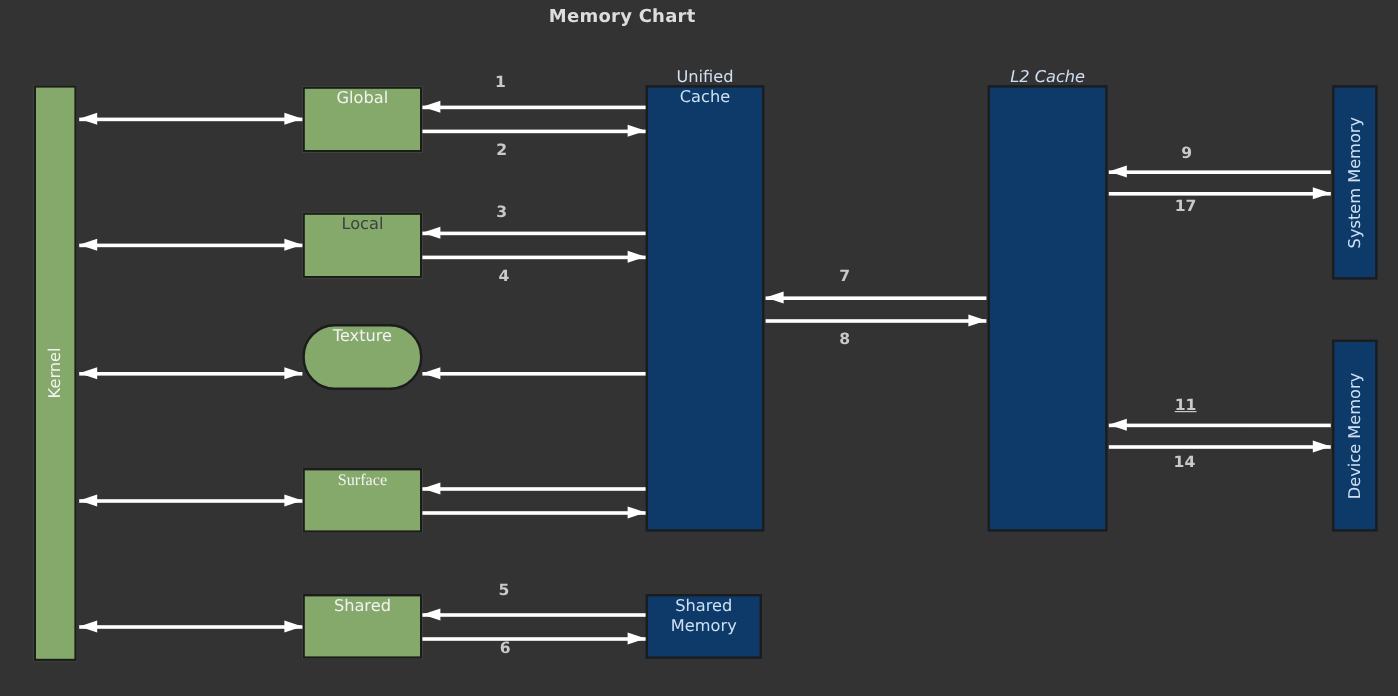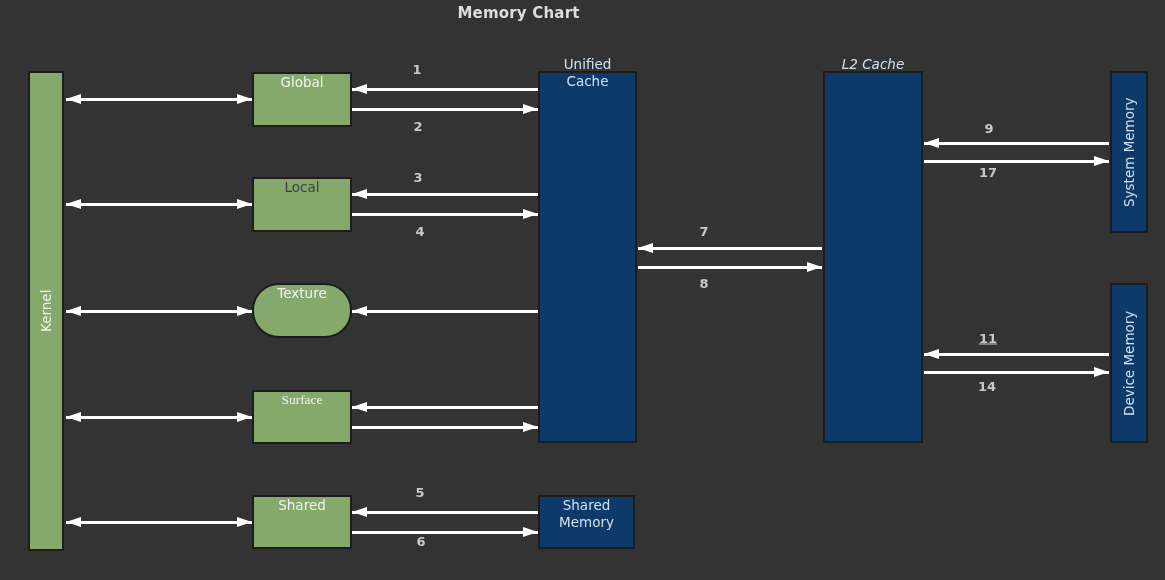--- a/index.html
+++ b/index.html
@@ -44,21 +44,21 @@
   <div class="diagram-title" style="color: rgb(221, 221, 221);">Memory Chart</div>
 <div class="node vertical" style="left: 28px; top: 71px; width: 36px; height: 480px; border-color: rgb(28, 28, 28); background: rgb(132, 169, 107);">
       <span class="node-label" style="color: rgb(242, 242, 242);">Kernel</span>
     </div>
     <div class="node" style="left: 252px; top: 72px; width: 100px; height: 55px; border-color: rgb(28, 28, 28); background: rgb(132, 169, 107);">
       <span class="node-label" style="color: rgb(242, 242, 242);">Global</span>
     </div>
     <div class="node" style="left: 252px; top: 177px; width: 100px; height: 55px; border-color: rgb(28, 28, 28); background: rgb(132, 169, 107);">
       <span class="node-label" style="color: #404040;">Local</span>
     </div>
-    <div class="node" style="left: 252px; top: 283px; width: 100px; height: 55px; border-color: rgb(28, 28, 28); background: rgb(132, 169, 107); border-radius: 27px;">
+    <div class="node" style="left: 252px; top: 270px; width: 100px; height: 55px; border-color: rgb(28, 28, 28); background: rgb(132, 169, 107); border-radius: 27px;">
       <span class="node-label" style="color: rgb(242, 242, 242);">Texture</span>
     </div>
     <div class="node" style="left: 252px; top: 390px; width: 100px; height: 54px; border-color: rgb(28, 28, 28); background: rgb(132, 169, 107);">
       <span class="node-label" style="color: rgb(242, 242, 242); font-family: Liberation Serif, serif;">Surface</span>
     </div>
     <div class="node" style="left: 252px; top: 495px; width: 100px; height: 54px; border-color: rgb(28, 28, 28); background: rgb(132, 169, 107);">
       <span class="node-label" style="color: rgb(242, 242, 242);">Shared</span>
     </div>
     <div class="node" style="left: 538px; top: 71px; width: 99px; height: 372px; border-color: rgb(28, 28, 28); background: rgb(13, 58, 105);">
       <span class="node-label" style="color: rgb(207, 224, 242); transform: translateY(-17px);">Unified

